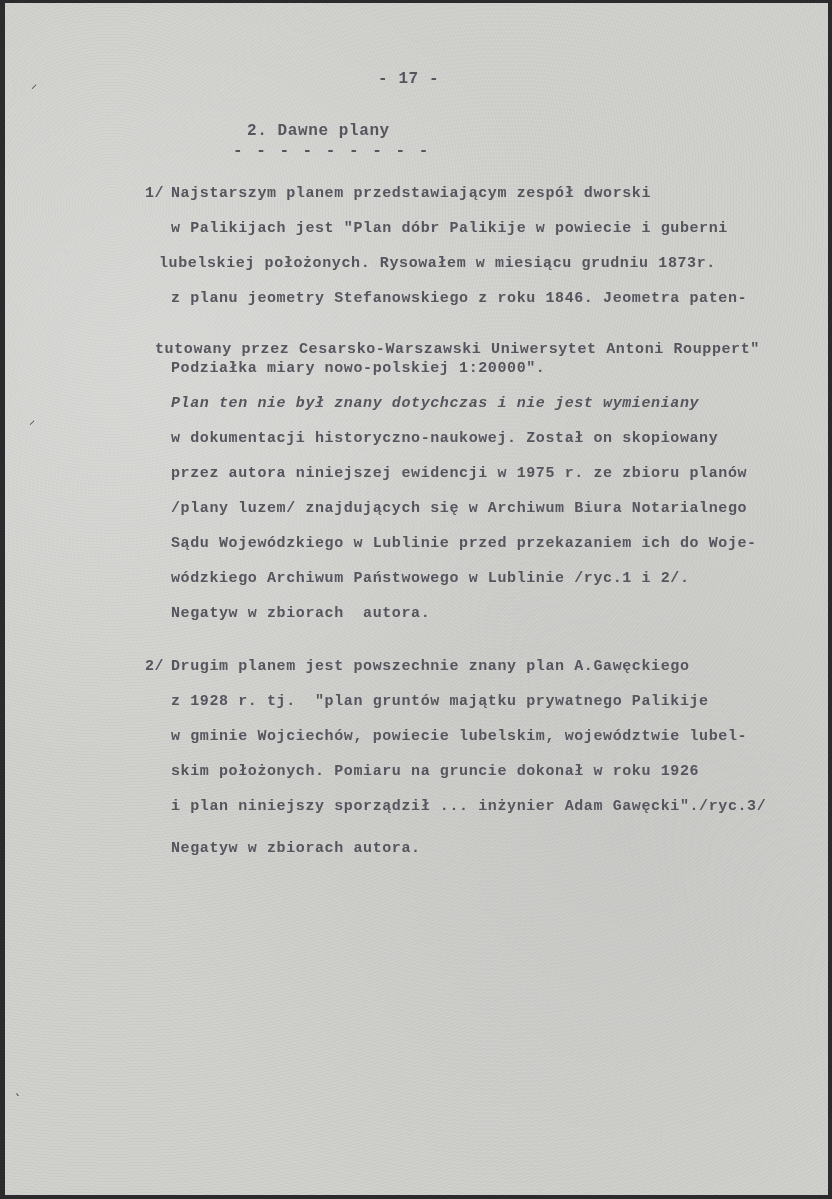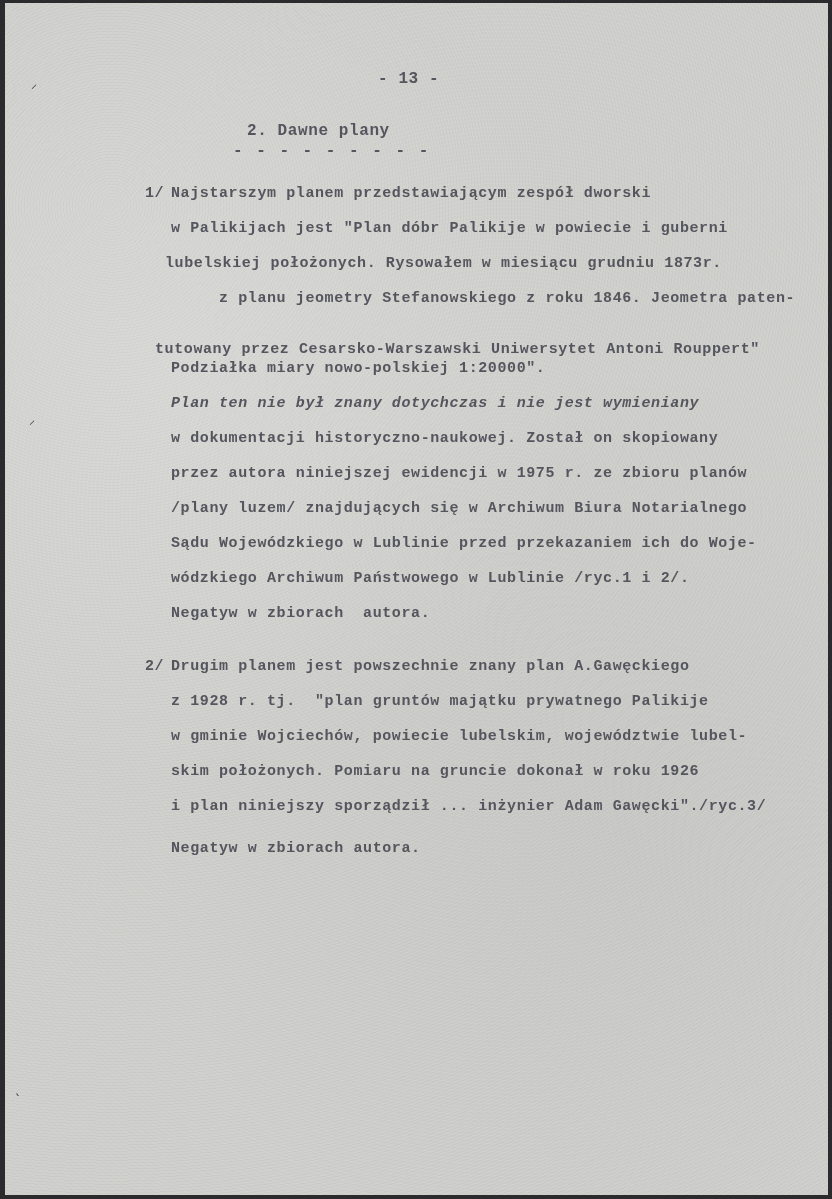--- a/index.html
+++ b/index.html
@@ -64,30 +64,30 @@
   </style>
 </head>
 <body>
 
 <div class="page">
 
   <div class="mark" style="left:26px; top:72px;">⸝</div>
   <div class="mark" style="left:24px; top:408px;">⸝</div>
   <div class="mark" style="left:10px; top:1090px;">ˋ</div>
 
-  <div class="tw page-number">- 13 -</div>
+  <div class="tw page-number">- 17 -</div>
 
   <div class="tw section-title">2. Dawne plany</div>
   <div class="tw section-underline">- - - - - - - - -</div>
 
   <div class="tw item-number" style="left:140px; top:183px;">1/</div>
   <div class="tw" style="left:166px; top:183px;">Najstarszym planem przedstawiającym zespół dworski</div>
   <div class="tw" style="left:166px; top:218px;">w Palikijach jest "Plan dóbr Palikije w powiecie i guberni</div>
-  <div class="tw" style="left:160px; top:253px;text-align:right;">lubelskiej położonych. Rysowałem w miesiącu grudniu 1873r.</div>
-  <div class="tw" style="left:166px; top:288px;margin-left:48px;">z planu jeometry Stefanowskiego z roku 1846. Jeometra paten-</div>
+  <div class="tw" style="left:154px; top:253px;text-align:right;">lubelskiej położonych. Rysowałem w miesiącu grudniu 1873r.</div>
+  <div class="tw" style="left:166px; top:288px;">z planu jeometry Stefanowskiego z roku 1846. Jeometra paten-</div>
   <div class="tw" style="left:150px; top:323px;margin-top:16px;">tutowany przez Cesarsko-Warszawski Uniwersytet Antoni Rouppert"</div>
   <div class="tw" style="left:166px; top:358px;">Podziałka miary nowo-polskiej 1:20000".</div>
   <div class="tw" style="left:166px; top:393px;font-style:italic;">Plan ten nie był znany dotychczas i nie jest wymieniany</div>
   <div class="tw" style="left:166px; top:428px;">w dokumentacji historyczno-naukowej. Został on skopiowany</div>
   <div class="tw" style="left:166px; top:463px;">przez autora niniejszej ewidencji w 1975 r. ze zbioru planów</div>
   <div class="tw" style="left:166px; top:533px;">Sądu Wojewódzkiego w Lublinie przed przekazaniem ich do Woje-</div>
   <div class="tw" style="left:166px; top:498px;">/plany luzem/ znajdujących się w Archiwum Biura Notarialnego</div>
   <div class="tw" style="left:166px; top:568px;">wódzkiego Archiwum Państwowego w Lublinie /ryc.1 i 2/.</div>
   <div class="tw" style="left:166px; top:603px;">Negatyw w zbiorach  autora.</div>
 

